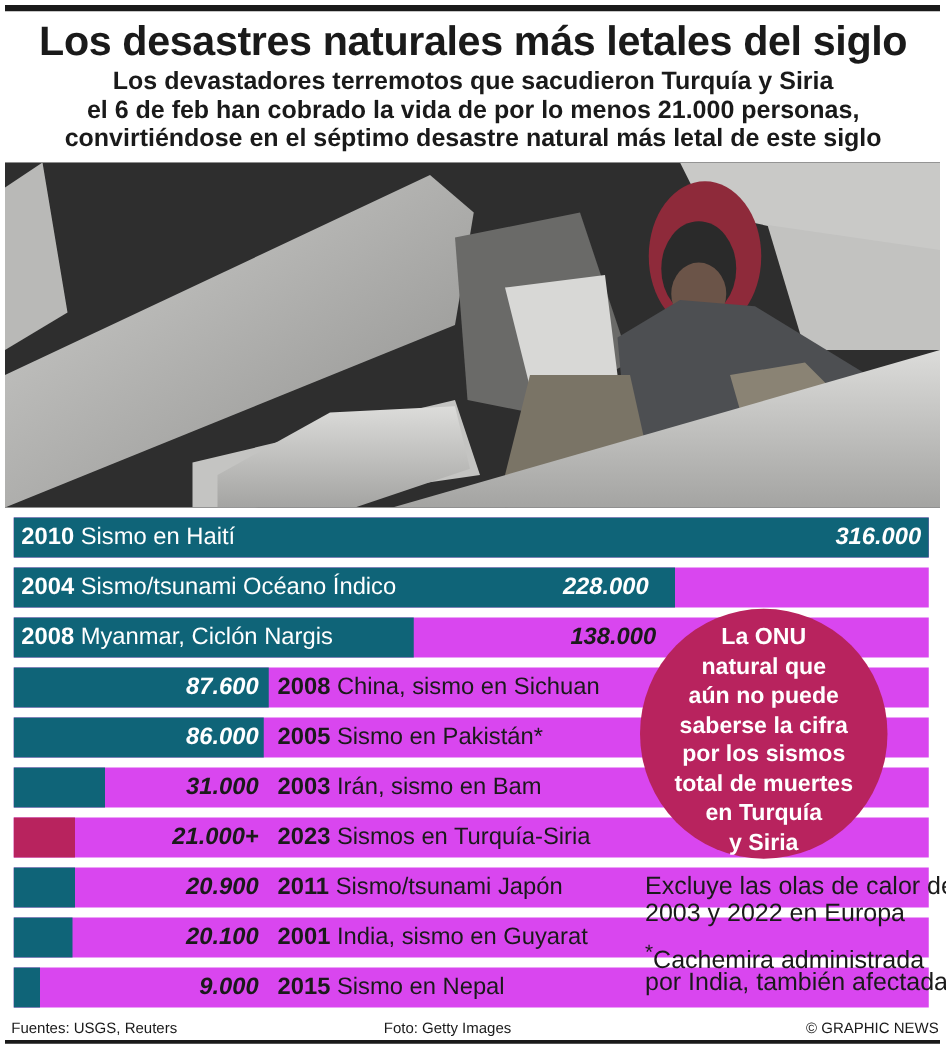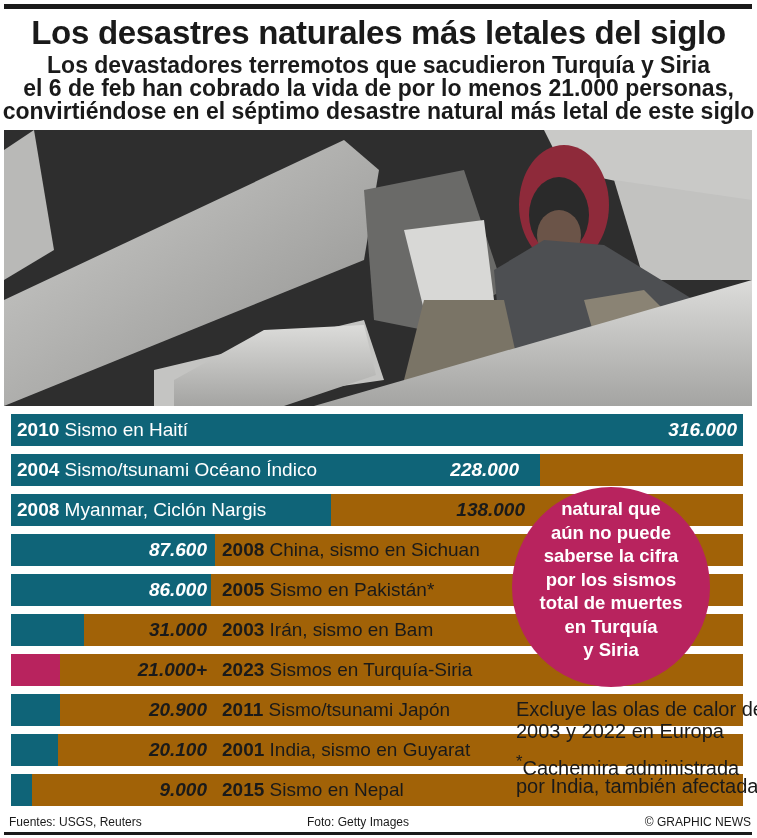--- a/index.html
+++ b/index.html
@@ -1,22 +1,22 @@
 <!DOCTYPE html>
 <html><head>
 <meta charset="utf-8">
 <style>
   html,body{margin:0;padding:0;background:#fff;}
   body{width:757px;height:838px;position:relative;overflow:hidden;font-family:"Liberation Sans",sans-serif;color:#1a1a1a;}
   .topbar{position:absolute;left:4px;top:4px;width:748px;height:5px;background:#1a1a1a;}
   .title{position:absolute;left:0;top:14px;width:757px;text-align:center;font-size:33px;font-weight:bold;letter-spacing:-0.3px;line-height:38px;}
-  .subtitle{position:absolute;left:0;top:54px;width:757px;text-align:center;font-size:23px;font-weight:bold;line-height:23px;}
+  .subtitle{position:absolute;left:0;top:54px;width:757px;text-align:center;font-size:20px;font-weight:bold;line-height:23px;}
   .photo{position:absolute;left:4px;top:130px;width:748px;height:276px;overflow:hidden;background:#3b3b3b;}
   .rows{position:absolute;left:11px;top:414px;width:732px;}
-  .row{position:absolute;left:0;width:732px;height:32px;background:#a16207;}
+  .row{position:absolute;left:0;width:732px;height:32px;background:#d946ef;}
   .bar{position:absolute;left:0;top:0;height:32px;}
   .lbl{position:absolute;top:0;height:32px;line-height:32px;font-size:19px;white-space:nowrap;}
   .lbl b{font-weight:bold;}
   .val{position:absolute;top:0;height:32px;line-height:32px;font-size:19px;font-weight:bold;font-style:italic;white-space:nowrap;text-align:right;}
   .circle{position:absolute;left:512px;top:487px;width:198px;height:200px;border-radius:50%;background:#b8235e;color:#fff;}
   .circle-text{position:absolute;left:0;top:10px;width:198px;text-align:center;font-size:18.5px;font-weight:bold;line-height:23.5px;}
   .note{position:absolute;font-size:20px;line-height:20px;color:#1a1a1a;white-space:nowrap;}
   .footer{position:absolute;top:812px;font-size:12px;line-height:20px;}
   .bottombar{position:absolute;left:4px;top:832px;width:748px;height:3px;background:#1a1a1a;}
 </style>
@@ -122,20 +122,21 @@
 
   <div class="row" style="top:360px;">
     <div class="bar" style="width:21px;background:#0f6478;"></div>
     <div class="val" style="right:536px;color:#1a1a1a;">9.000</div>
     <div class="lbl" style="left:211px;color:#1a1a1a;"><b>2015</b> <span>Sismo en Nepal</span></div>
   </div>
 </div>
 
 <div class="circle">
   <div class="circle-text">
+    <div>La ONU</div>
     <div>natural que</div>
     <div>aún no puede</div>
     <div>saberse la cifra</div>
     <div>por los sismos</div>
     <div>total de muertes</div>
     <div>en Turquía</div>
     <div>y Siria</div>
   </div>
 </div>
 

